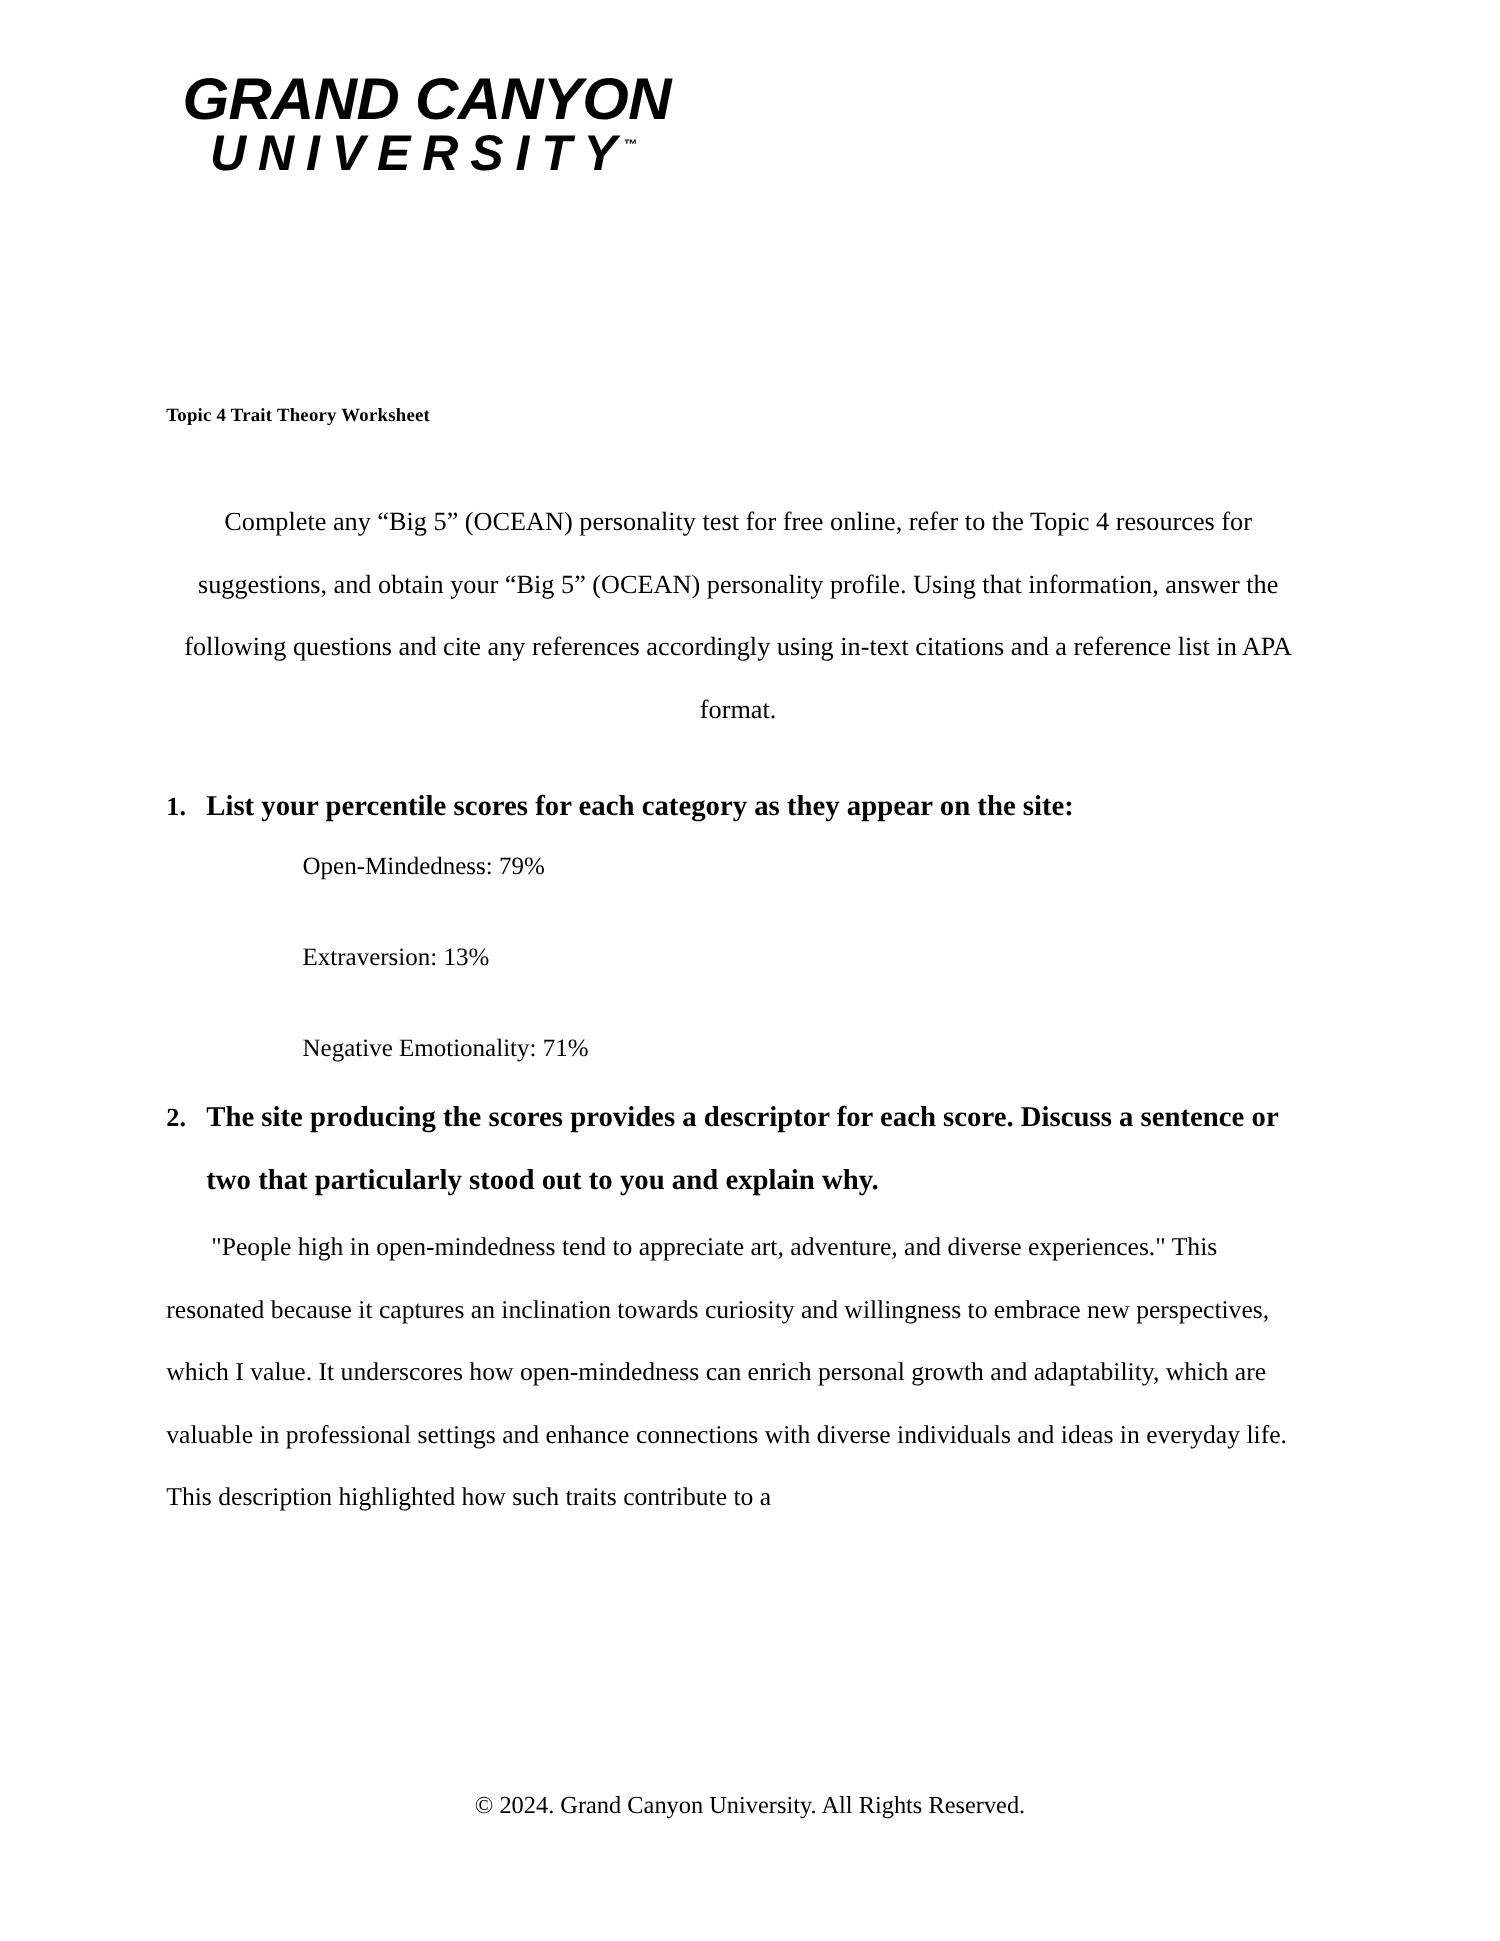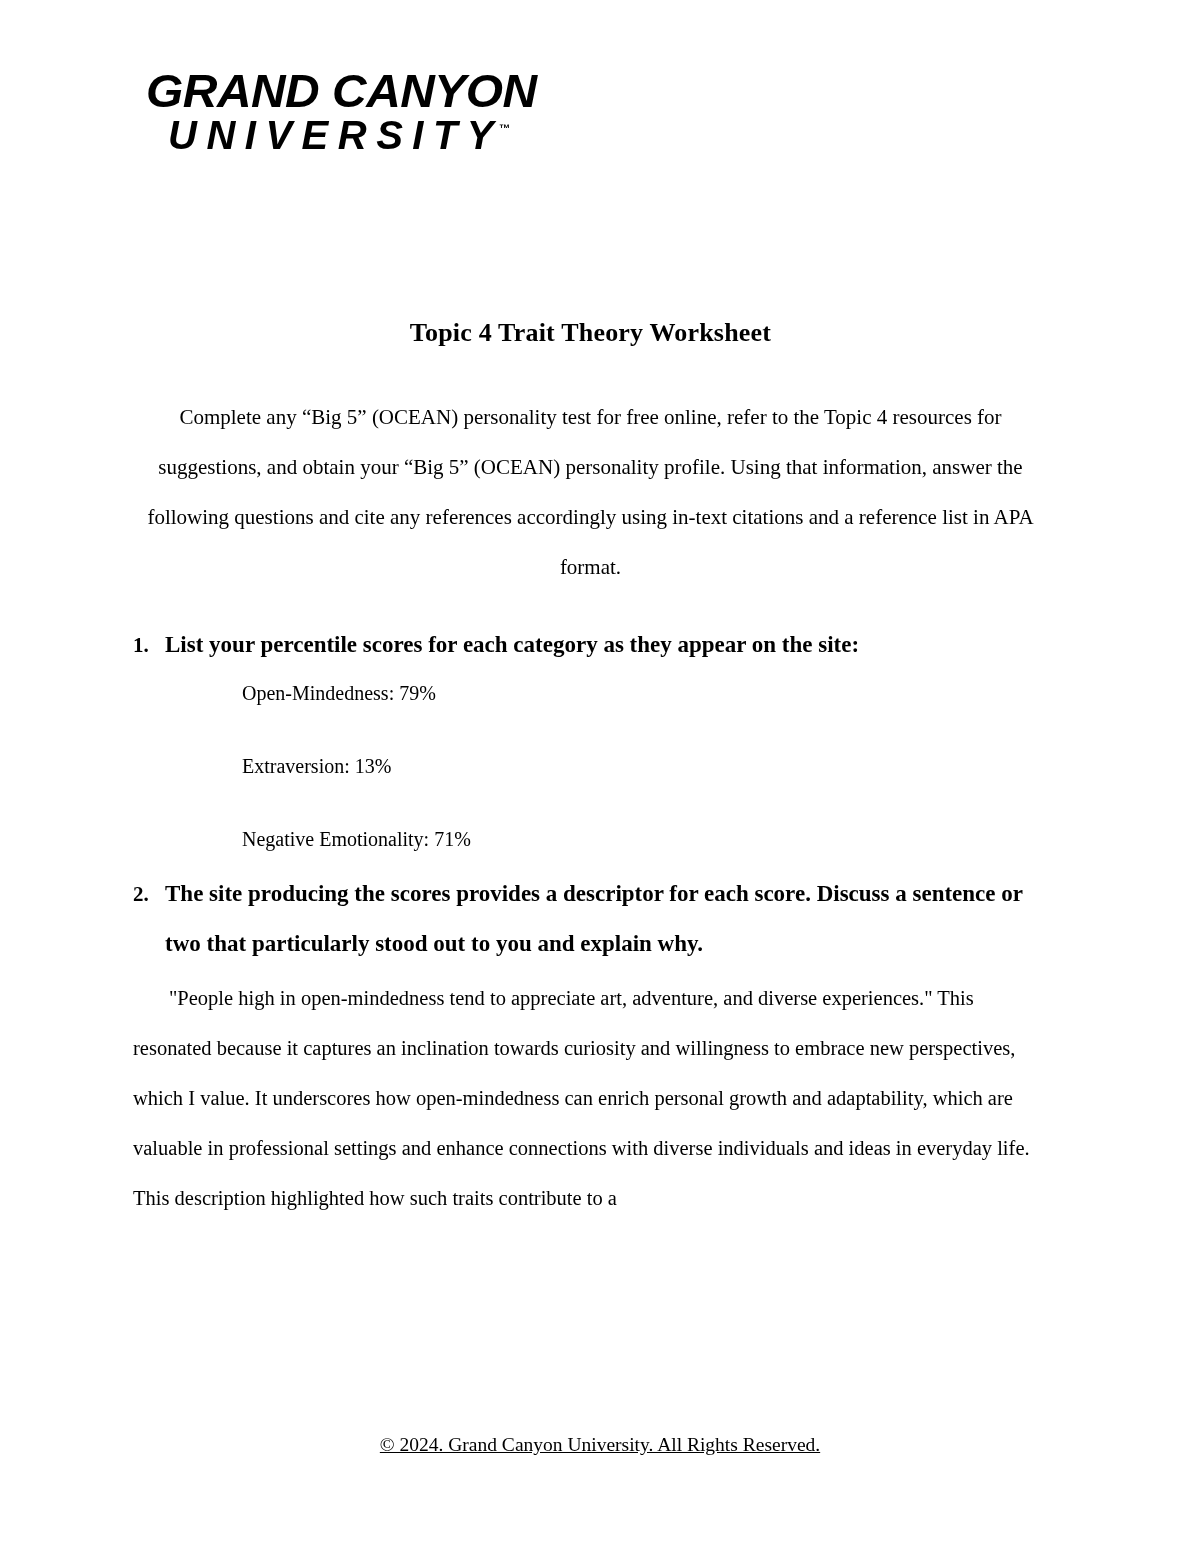--- a/index.html
+++ b/index.html
@@ -15,21 +15,21 @@
     background: #ffffff;
     overflow: hidden;
     font-family: "Liberation Serif", "DejaVu Serif", serif;
     color: #000000;
   }
 
   
   .logo-block {
     position: absolute;
     left: 146px;
-    top: 66px;
+    top: 54px;
     width: 420px;
   }
   .logo-line1 {
     font-family: "Liberation Sans", "DejaVu Sans", sans-serif;
     font-weight: 700;
     font-style: italic;
     font-size: 47px;
     line-height: 50px;
     letter-spacing: -0.5px;
     color: #000000;
@@ -64,23 +64,23 @@
 
   
   .doc-body {
     position: absolute;
     left: 133px;
     top: 318px;
     width: 915px;
   }
 
   .doc-title {
-    text-align: center;
+    text-align: left;
     font-weight: 700;
-    font-size: 26px;
+    font-size: 15px;
     line-height: 30px;
     margin: 0 0 44px 0;
     letter-spacing: 0.2px;
   }
 
   .para {
     font-size: 21px;
     line-height: 50px;
     margin: 0;
     text-align: center;
@@ -137,21 +137,20 @@
   
   .footer {
     position: absolute;
     left: 0;
     right: 0;
     top: 1432px;
     text-align: center;
     font-size: 19.5px;
     line-height: 26px;
     color: #000000;
-    text-decoration: underline;
   }
 </style>
 </head>
 <body>
 
 <div class="page">
 
   <div class="logo-block">
     <div class="logo-line1">GRAND CANYON</div>
     <div class="logo-line2-wrap">

